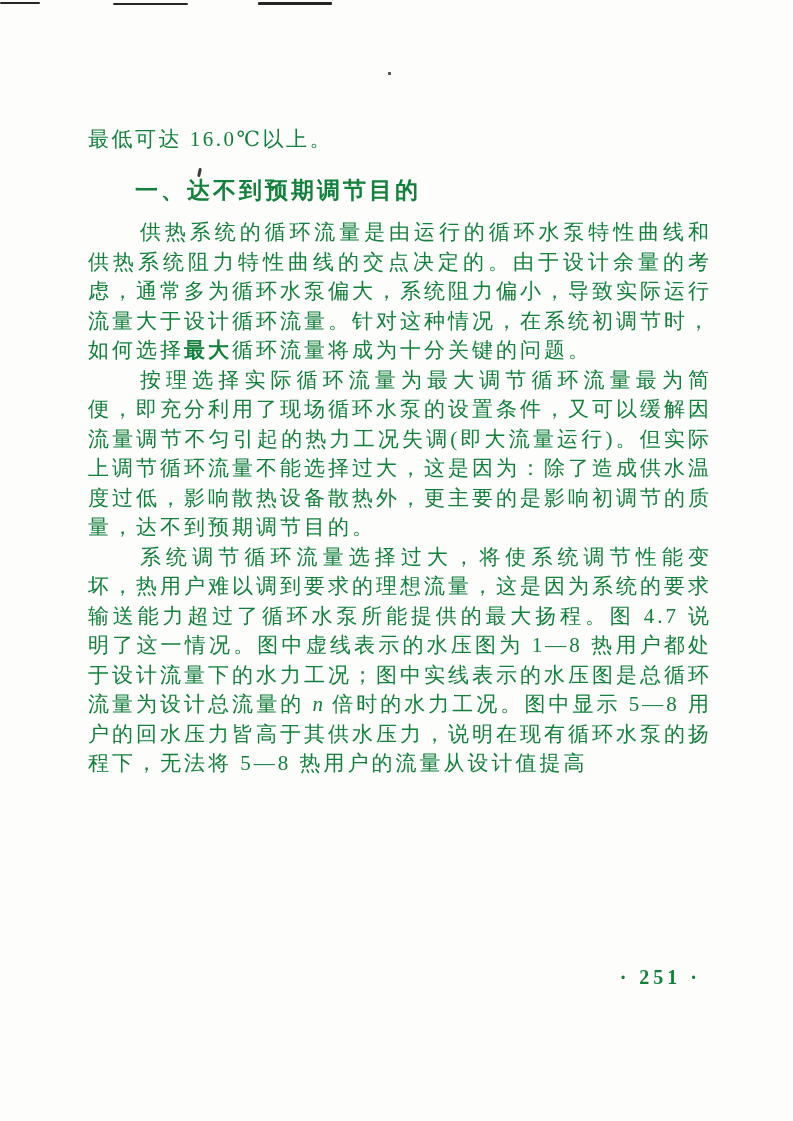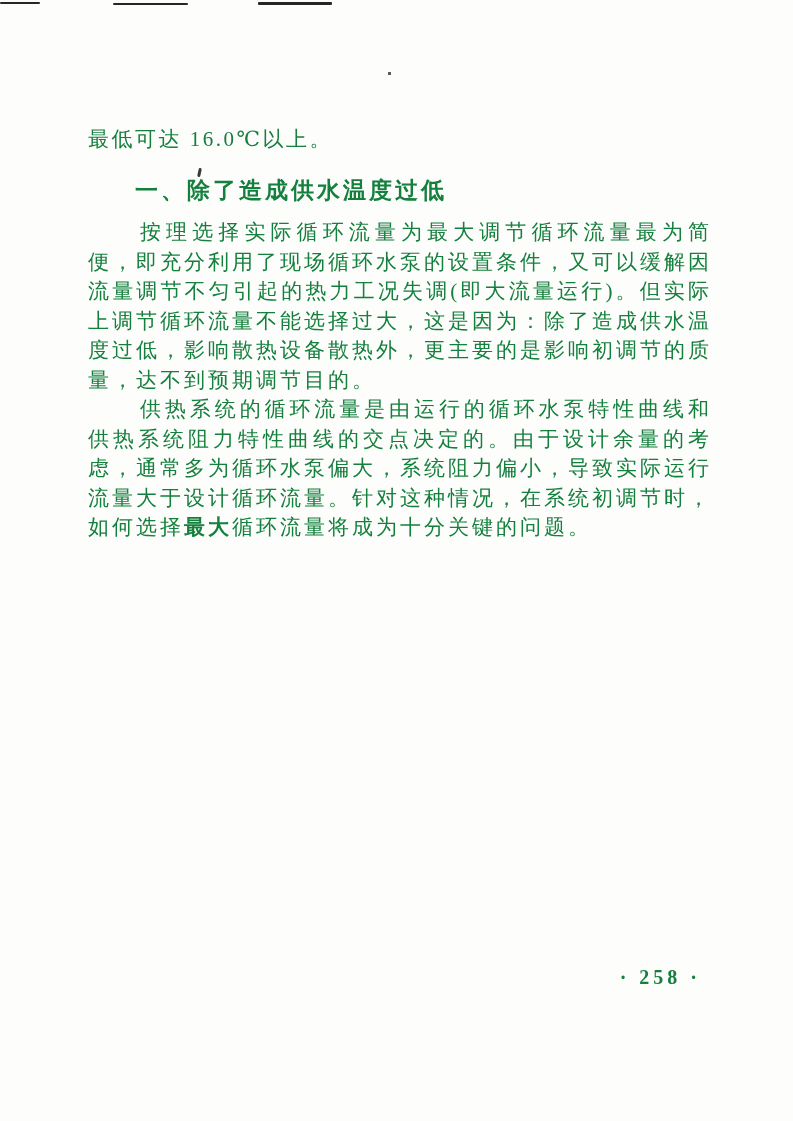--- a/index.html
+++ b/index.html
@@ -100,24 +100,25 @@
   <div class="artifact-line a3"></div>
   <div class="artifact-dot"></div>
   <div class="artifact-tick"></div>
 
   <div class="content">
 
     <p class="leading-line">最低可达 16.0℃以上。</p>
 
 
 
-    <h2 class="subsection-title">一、除了造成供水温度过低</h2>
+    <h2 class="subsection-title">一、达不到预期调节目的</h2>
+
+    <p class="body-par"><span>供热系统的循环流量是由运行的循环水泵特性曲线和供热系统阻力特性曲线的交点决定的。由于设计余量的考虑，通常多为循环水泵偏大，系统阻力偏小，导致实际运行流量大于设计循环流量。针对这种情况，在系统初调节时，如何选择</span><span class="emph-bold">最大</span><span>循环流量将成为十分关键的问题。</span></p>
 
     <p class="body-par">按理选择实际循环流量为最大调节循环流量最为简便，即充分利用了现场循环水泵的设置条件，又可以缓解因流量调节不匀引起的热力工况失调(即大流量运行)。但实际上调节循环流量不能选择过大，这是因为：除了造成供水温度过低，影响散热设备散热外，更主要的是影响初调节的质量，达不到预期调节目的。</p>
 
-    <p class="body-par"><span>供热系统的循环流量是由运行的循环水泵特性曲线和供热系统阻力特性曲线的交点决定的。由于设计余量的考虑，通常多为循环水泵偏大，系统阻力偏小，导致实际运行流量大于设计循环流量。针对这种情况，在系统初调节时，如何选择</span><span class="emph-bold">最大</span><span>循环流量将成为十分关键的问题。</span></p>
-
+    <p class="body-par"><span>系统调节循环流量选择过大，将使系统调节性能变坏，热用户难以调到要求的理想流量，这是因为系统的要求输送能力超过了循环水泵所能提供的最大扬程。图 4.7 说明了这一情况。图中虚线表示的水压图为 1—8 热用户都处于设计流量下的水力工况；图中实线表示的水压图是总循环流量为设计总流量的 </span><span class="var-italic">n</span><span> 倍时的水力工况。图中显示 5—8 用户的回水压力皆高于其供水压力，说明在现有循环水泵的扬程下，无法将 5—8 热用户的流量从设计值提高</span></p>
 
   </div>
 
-  <div class="page-number">· 258 ·</div>
+  <div class="page-number">· 251 ·</div>
 
 </div>
 
 </body></html>

